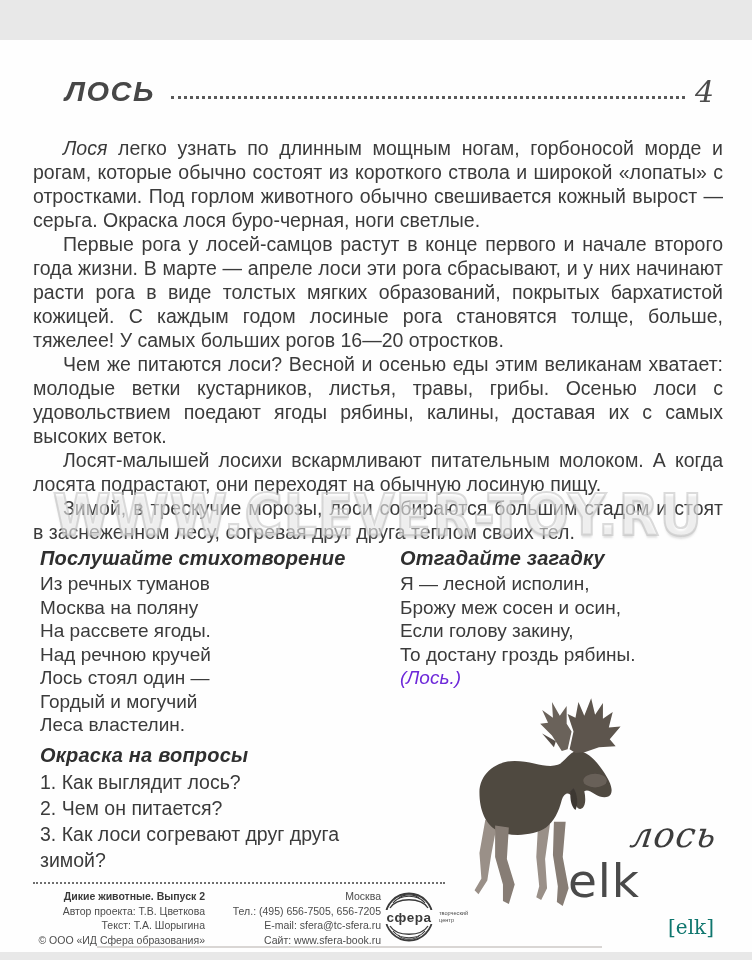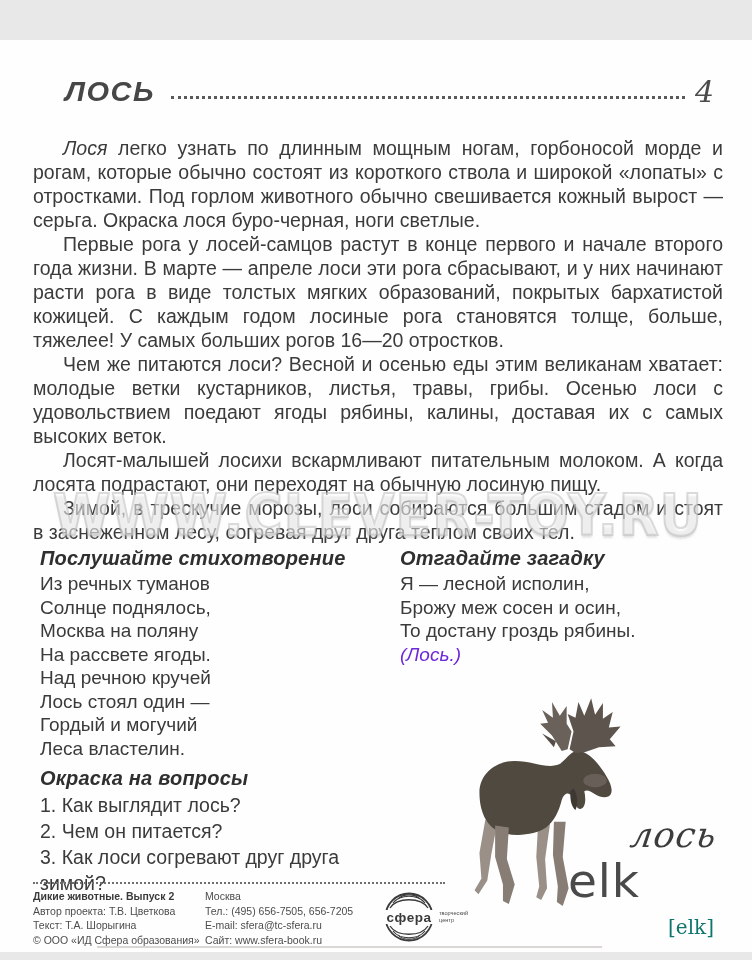--- a/index.html
+++ b/index.html
@@ -93,21 +93,21 @@
     font-size: 47px; color: #4a4a4a; line-height: 54px; letter-spacing: 1px; text-align: center;
   }
   .label-transcription {
     font-family: "DejaVu Serif", serif;
     font-size: 20px; color: #0f766e; line-height: 38px;
   }
 
   
   .footer { position: absolute; top: 842px; left: 33px; right: 33px; z-index: 3; }
   .footer-rule { width: 412px; border-top: 2px dotted #6f6f6f; margin-bottom: 5px; }
-  .footer-cols { display: flex; align-items: flex-start; }
+  .footer-cols { display: flex; align-items: flex-start; text-align: right; }
   .footer-col { font-size: 10.5px; line-height: 14.5px; color: #4c4c4c; }
   .footer-col .strong { font-weight: bold; color: #3a3a3a; }
   .footer-col-left { width: 172px; }
   .footer-col-mid { width: 176px; }
   .footer-logo { margin-left: 2px; margin-top: 1px; }
 
   .scan-edge {
     position: absolute; bottom: 4px; left: 97px; width: 505px; height: 2px;
     background: #b9b4b1; opacity: 0.55; z-index: 0;
   }
@@ -130,40 +130,40 @@
     <p>Лосят-малышей лосихи вскармливают питательным молоком. А когда лосята подрастают, они переходят на обычную лосиную пищу.</p>
     <p>Зимой, в трескучие морозы, лоси собираются большим стадом и стоят в заснеженном лесу, согревая друг друга теплом своих тел.</p>
   </div>
 
   <div class="watermark">WWW.CLEVER-TOY.RU</div>
 
   <div class="columns">
     <div class="col-left">
       <div class="section-heading">Послушайте стихотворение</div>
       <div class="verse-line">Из речных туманов</div>
-      <div class="verse-line">Солнце поднялось,</div>
       <div class="verse-line">Москва на поляну</div>
       <div class="verse-line">На рассвете ягоды.</div>
       <div class="verse-line">Над речною кручей</div>
       <div class="verse-line">Лось стоял один —</div>
       <div class="verse-line">Гордый и могучий</div>
       <div class="verse-line">Леса властелин.</div>
 
       <div class="questions">
         <div class="section-heading">Окраска на вопросы</div>
         <div class="question-item">1. Как выглядит лось?</div>
         <div class="question-item">2. Чем он питается?</div>
         <div class="question-item">3. Как лоси согревают друг друга зимой?</div>
       </div>
     </div>
 
     <div class="col-right">
       <div class="section-heading">Отгадайте загадку</div>
       <div class="riddle-line">Я — лесной исполин,</div>
       <div class="riddle-line">Брожу меж сосен и осин,</div>
+      <div class="riddle-line">Если голову закину,</div>
       <div class="riddle-line">То достану гроздь рябины.</div>
       <div class="riddle-answer">(Лось.)</div>
     </div>
   </div>
 
   <div class="moose-figure">
     <svg width="196" height="232" viewBox="0 0 200 236">
       <defs>
         <filter id="soft">
             <feGaussianBlur stdDeviation="0.6"></feGaussianBlur>

